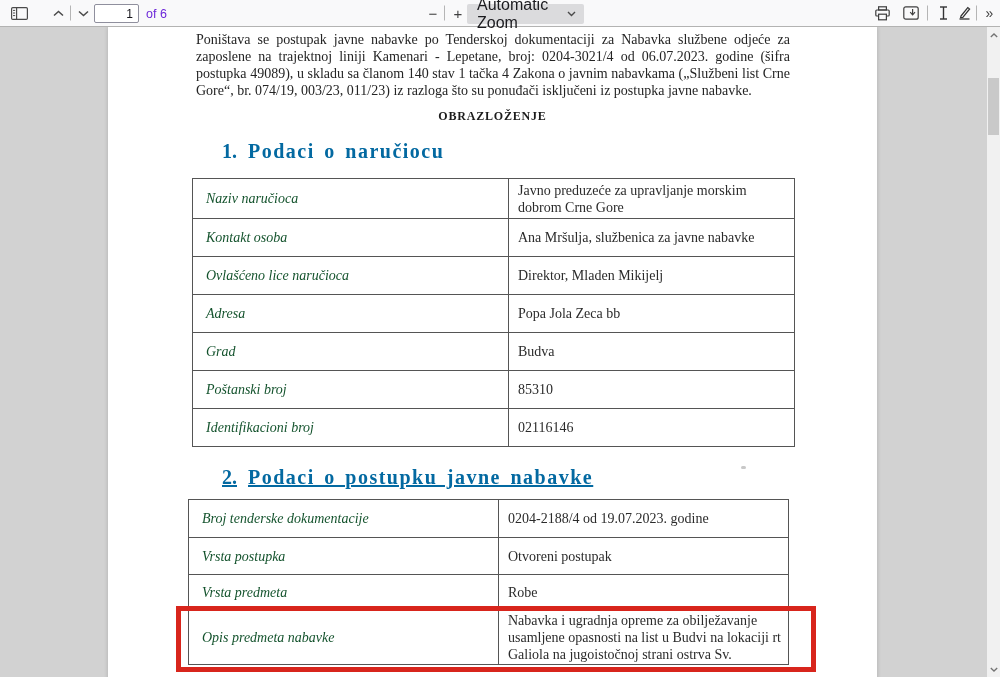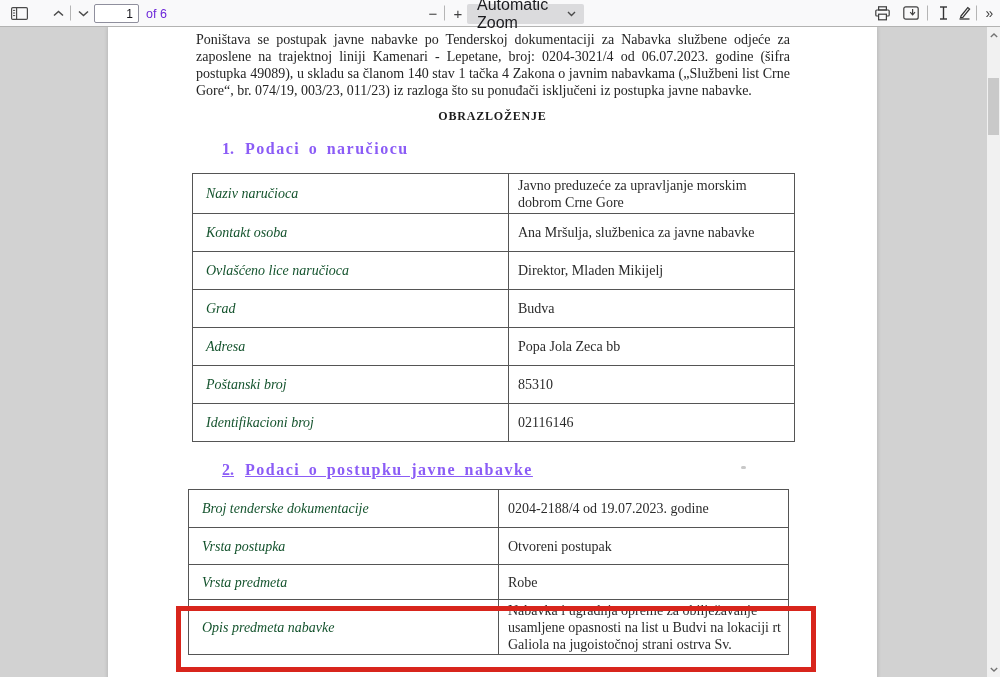--- a/index.html
+++ b/index.html
@@ -31,22 +31,22 @@
   .viewer { position:absolute; left:0; top:27px; width:1000px; height:650px;
             background:#d2d2d2; overflow:hidden; }
   .page { position:absolute; left:108px; top:0; width:769px; height:920px;
           background:#ffffff; box-shadow:0 0 4px rgba(0,0,0,.18); }
 
   .doc { color:#262626; font-family:"Liberation Serif", serif; }
   .para { margin:4px 87px 0 88px; text-align:justify; font-size:14px;
           line-height:17px; color:#242424; }
   .h-main { margin-top:10px; text-align:center; font-size:12px; font-weight:bold;
             letter-spacing:.8px; color:#1c1c1c; }
-  .sec-h { margin:16px 0 0 114px; font-size:16px; font-weight:bold;
-           letter-spacing:1.5px; word-spacing:3px; color:#8b5cf6; }
+  .sec-h { margin:16px 0 0 114px; font-size:20px; font-weight:bold;
+           letter-spacing:1.5px; word-spacing:3px; color:#0369a1; }
   .sec-h .num { letter-spacing:0; margin-right:11px; }
   .sec-h.second { margin-top:19px;text-decoration:underline; }
 
   table.doc-table { border-collapse:collapse; table-layout:fixed; }
   table.t1 { margin:15px 0 0 84px; width:602px; }
   table.t2 { margin:10px 0 8px 80px; width:600px; }
   .doc-table td { border:1px solid #555; vertical-align:middle;
                   font-size:14px; line-height:17px; color:#2b2b2b; }
   .doc-table td.lbl { font-style:italic; padding-left:13px; color:#14532d; }
   .doc-table td.val { padding-left:9px; padding-right:4px; }
@@ -187,26 +187,26 @@
         </tr>
         <tr>
           <td class="lbl">Kontakt osoba</td>
           <td class="val">Ana Mršulja, službenica za javne nabavke</td>
         </tr>
         <tr>
           <td class="lbl">Ovlašćeno lice naručioca</td>
           <td class="val">Direktor, Mladen Mikijelj</td>
         </tr>
         <tr>
+          <td class="lbl">Adresa</td>
+          <td class="val">Popa Jola Zeca bb</td>
+        </tr>
+        <tr>
           <td class="lbl">Grad</td>
           <td class="val">Budva</td>
-        </tr>
-        <tr>
-          <td class="lbl">Adresa</td>
-          <td class="val">Popa Jola Zeca bb</td>
         </tr>
         <tr>
           <td class="lbl">Poštanski broj</td>
           <td class="val">85310</td>
         </tr>
         <tr>
           <td class="lbl">Identifikacioni broj</td>
           <td class="val">02116146</td>
         </tr>
       </tbody>

